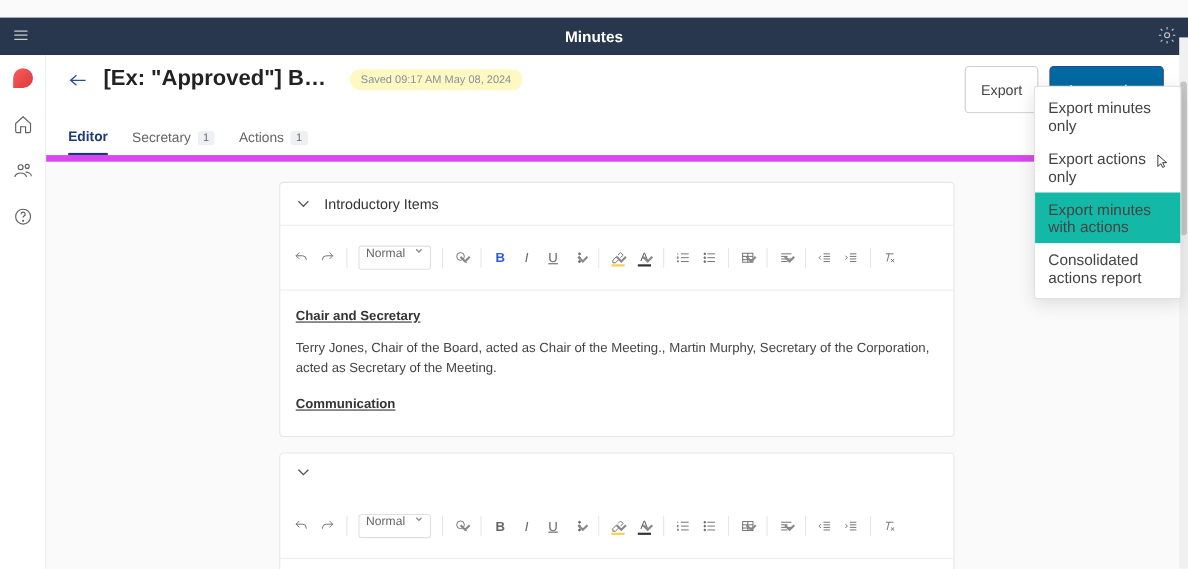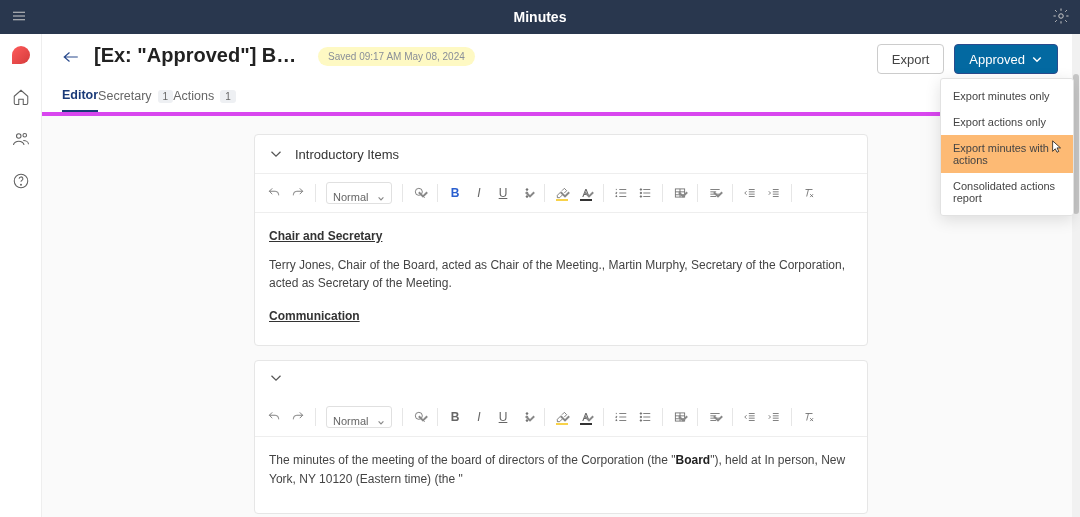--- a/index.html
+++ b/index.html
@@ -1,64 +1,64 @@
 <!DOCTYPE html>
 <html><head>
 <meta charset="utf-8">
 <style>
   * { box-sizing: border-box; }
   html, body { margin:0; padding:0; height:100%; font-family: -apple-system, BlinkMacSystemFont, "Segoe UI", Arial, sans-serif; font-size:13px; color:#333; }
   body { width:1080px; height:517px; overflow:hidden; background:#FAFAFA; position:relative;}
-  .topbar { background:#29374E; color:#fff; height:34px; display:flex; align-items:center; justify-content:space-between; padding:0 10px;}
+  .topbar { background:#29374E; color:#fff; height:34px; display:flex; align-items:center; justify-content:space-between; padding:0 10px;margin-top:16px;}
   .hamburger svg { width:18px; height:18px; fill:none; stroke:#ccc; stroke-width:1.5;}
   .topbar .title { font-weight:600; font-size:14px; position:absolute; left:50%; transform:translateX(-50%);}
   .topbar .right-icon svg { width:18px; height:18px; fill:none; stroke:#ccc; stroke-width:1.3;}
   .body { display:flex; height:calc(517px - 34px);}
   .siderail { width:42px; background:#fff; border-right:1px solid #eee; display:flex; flex-direction:column; align-items:center; padding-top:12px;}
   .siderail .item { width:26px; height:26px; margin-bottom:16px; display:flex; align-items:center; justify-content:center; }
   .siderail svg { width:18px; height:18px; fill:none; stroke:#606060; stroke-width:1.4;}
   .logo-dot { width:18px; height:18px; background:linear-gradient(135deg,#ff5b5b,#d43b3b); border-radius:50% 50% 50% 0; margin-bottom:20px;}
   .content { flex:1; display:flex; flex-direction:column; min-width:0;}
   .header { padding:10px 22px 0 20px; display:flex; align-items:flex-start; justify-content:space-between; background:#fff;}
   .header-left { display:flex; align-items:flex-start;}
   .back-arrow { color:#2a4b8d; margin-right:14px; margin-top:6px; cursor:pointer;}
   .back-arrow svg { width:18px; height:14px; stroke:#2a4b8d; fill:none; stroke-width:1.6;}
   .page-title { font-size:20px; font-weight:700; color:#222; max-width:210px; white-space:nowrap; overflow:hidden; text-overflow:ellipsis;}
   .meeting-date { font-size:12px; color:#777; margin-top:2px;}
   .saved-badge { background:#fef9c3; color:#8a8f99; font-size:10px; padding:4px 10px; border-radius:12px; margin-left:14px; align-self:center; margin-top:2px;}
   .header-right { display:flex; gap:10px; align-items:center;}
-  .btn { height:30px; padding:0 14px; border-radius:4px; font-size:13px; display:flex; align-items:center; cursor:pointer;}
+  .btn { height:43px; padding:0 14px; border-radius:4px; font-size:13px; display:flex; align-items:center; cursor:pointer;}
   .btn.export { background:#fff; border:1px solid #ccc; color:#444;}
   .btn.approved { background:#0369a1; border:1px solid #2a4b8d; color:#fff; display:flex; gap:6px;}
   .btn.approved svg { width:12px; height:12px; stroke:#fff; fill:none; stroke-width:2;}
-  .tabs { display:flex; padding:6px 22px 0 20px; border-bottom:4px solid #d946ef; background:#fff;}
+  .tabs { display:flex; gap:22px; padding:6px 22px 0 20px; border-bottom:6px solid #d946ef; background:#fff;}
   .tab { padding:8px 0; font-size:12.5px; color:#666; cursor:pointer; display:flex; align-items:center; gap:6px;}
   .tab.active { color:#1a3a78; font-weight:600; border-bottom:2px solid #1a3a78;}
   .tab .count { background:#eef0f3; color:#666; font-size:10px; padding:1px 5px; border-radius:3px;}
   .scroll-area { flex:1; overflow-y:auto; background:#FAFAFA; padding:18px 0 30px 0;}
   .editor-card { width:614px; margin:0 auto 14px auto; background:#fff; border:1px solid #e6e6e6; border-radius:4px;}
   .card-header { display:flex; align-items:center; padding:10px 12px; border-bottom:1px solid #eee;}
   .card-header .chev { width:18px; height:18px; stroke:#555; fill:none; stroke-width:1.6; margin-right:10px;}
   .card-title { font-size:13px; font-weight:500; color:#333;}
   .toolbar { display:flex; align-items:center; padding:4px 8px; border-bottom:1px solid #eee; gap:2px;}
   .toolbar .sep { width:1px; height:18px; background:#e6e6e6; margin:0 4px;}
   .tbtn { width:22px; height:22px; display:flex; align-items:center; justify-content:center; border-radius:3px; color:#666; font-size:12px; cursor:pointer; position:relative;}
   .tbtn svg { width:14px; height:14px; stroke:#666; fill:none; stroke-width:1.4;}
   .tbtn.bold-active { color:#2a5fcf; font-weight:700;}
-  .style-select { width:66px; height:22px; border:1px solid #e0e0e0; border-radius:3px; font-size:11px; padding:0 6px; display:flex; align-items:flex-end; justify-content:space-between; color:#666; margin:4px 4px;}
+  .style-select { width:66px; height:22px; border:1px solid #e0e0e0; border-radius:3px; font-size:11px; padding:0 6px; display:flex; align-items:flex-start; justify-content:space-between; color:#666; margin:14px 4px;}
   .style-select svg { width:8px; height:8px; stroke:#888; fill:none; stroke-width:1.5;}
   .dd-caret { width:6px; height:6px; position:absolute; right:1px; bottom:2px;}
   .card-body { padding:10px 14px 14px 14px; font-size:12px; color:#444; line-height:1.55;}
   .card-body .u { text-decoration:underline; font-weight:600; color:#333; display:inline-block; margin:4px 0 6px 0;}
   .card-body .bold { font-weight:700; color:#222;}
   .card-body p { margin:4px 0 10px 0;}
   .collapse-only { padding:8px 12px;}
   .dropdown { position:absolute; top:78px; right:6px; width:134px; background:#fff; border:1px solid #e2e2e2; box-shadow:0 4px 16px rgba(0,0,0,.12); border-radius:3px; padding:4px 0; z-index:10;}
-  .dropdown .ditem { padding:7px 12px; font-size:11px; color:#444; cursor:pointer;}
-  .dropdown .ditem.hover { background:#fdba74;}
+  .dropdown .ditem { padding:7px 12px; font-size:14px; color:#444; cursor:pointer;}
+  .dropdown .ditem.hover { background:#14b8a6;}
   .cursor-ptr { position:absolute; top:140px; right:16px; z-index:11;}
   .cursor-ptr svg { width:14px; height:14px;}
   .vscroll { position:absolute; right:0; top:34px; bottom:0; width:8px; background:#f1f1f1;}
   .vscroll .thumb { position:absolute; left:1px; right:1px; top:40px; height:140px; background:#c7c7c7; border-radius:3px;}
   
   .highlight-bar { width:12px; height:2px; background:#f8d24a; position:absolute; bottom:3px; left:5px;}
   .fontcolor-bar { width:12px; height:2px; background:#333; position:absolute; bottom:3px; left:5px;}
 </style>
 </head>
 <body>

